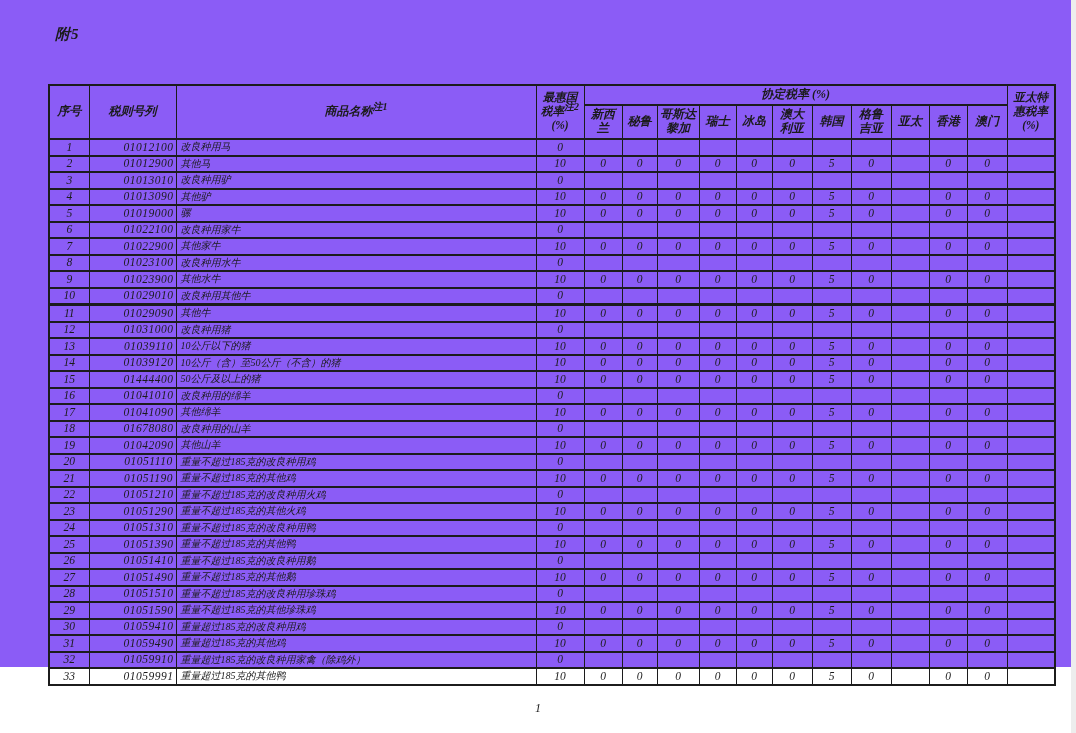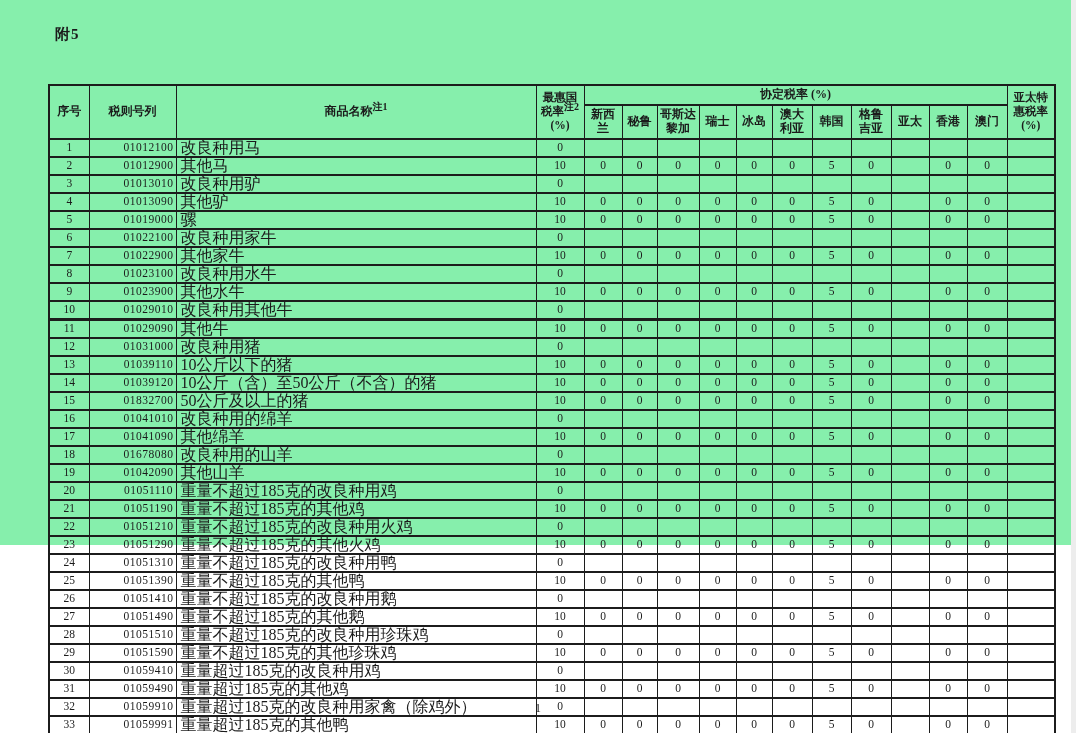--- a/index.html
+++ b/index.html
@@ -3,21 +3,21 @@
 <meta charset="utf-8">
 <style>
   html,body{margin:0;padding:0;}
   body{
     width:1076px;height:733px;
     background:#ffffff;
     font-family:"Liberation Serif","DejaVu Serif",serif;
     color:#1b1b1b;
     overflow:hidden;
   }
-  .page{position:relative;width:1076px;height:545px;background:#86efac;}
+  .page{position:relative;width:1076px;height:667px;background:#8b5cf6;font-style:italic;}
   .page-edge{position:absolute;right:0;top:0;width:5px;height:733px;background:#ededed;}
   .attach{
     position:absolute;left:55px;top:25px;
     font-size:15px;font-weight:bold;letter-spacing:1px;
   }
   .title{
     position:absolute;left:48px;top:47px;width:980px;
     text-align:center;font-size:17px;font-weight:bold;letter-spacing:2px;
   }
   table.tariff{
@@ -42,21 +42,21 @@
   th.country{white-space:pre-line;}
   th .hdr-line{display:inline;}
   sup.note{font-size:10px;vertical-align:super;line-height:0;font-weight:bold;}
   th.th-mfn,th.th-apt{font-size:11.5px;line-height:1.2;}
   tbody td{
     height:14.5px;font-size:11.5px;line-height:1;
     text-align:center;vertical-align:middle;
     white-space:nowrap;
   }
   tbody td.c-code{letter-spacing:0.5px;padding-left:34px;}
-  tbody td.c-name{text-align:left;padding-left:4px;font-size:16px;}
+  tbody td.c-name{text-align:left;padding-left:4px;font-size:10px;}
   tbody tr.thick-bottom td{border-bottom-width:3px;}
   .pagenum{
     position:absolute;left:48px;top:701px;width:980px;
     text-align:center;font-size:12px;
   }
 </style>
 </head>
 <body>
 
 <div class="page">
@@ -364,21 +364,21 @@
           <td>0</td>
           <td>5</td>
           <td>0</td>
           <td></td>
           <td>0</td>
           <td>0</td>
           <td></td>
         </tr>
         <tr>
           <td>15</td>
-          <td class="c-code">01832700</td>
+          <td class="c-code">01444400</td>
           <td class="c-name">50公斤及以上的猪</td>
           <td>10</td>
           <td>0</td>
           <td>0</td>
           <td>0</td>
           <td>0</td>
           <td>0</td>
           <td>0</td>
           <td>5</td>
           <td>0</td>

